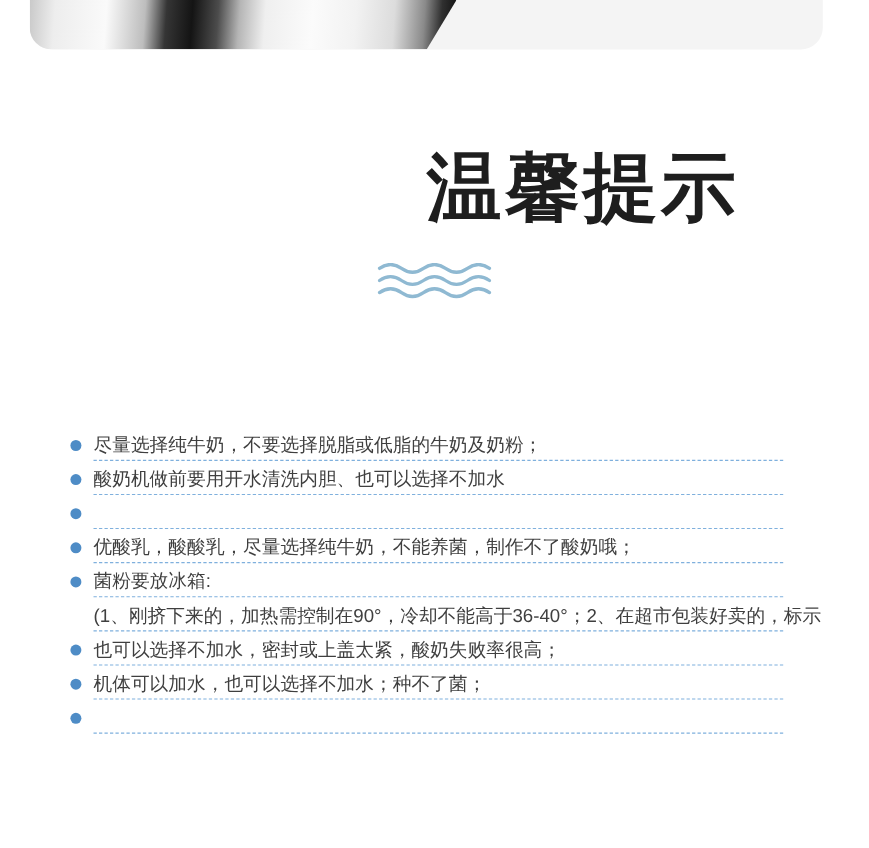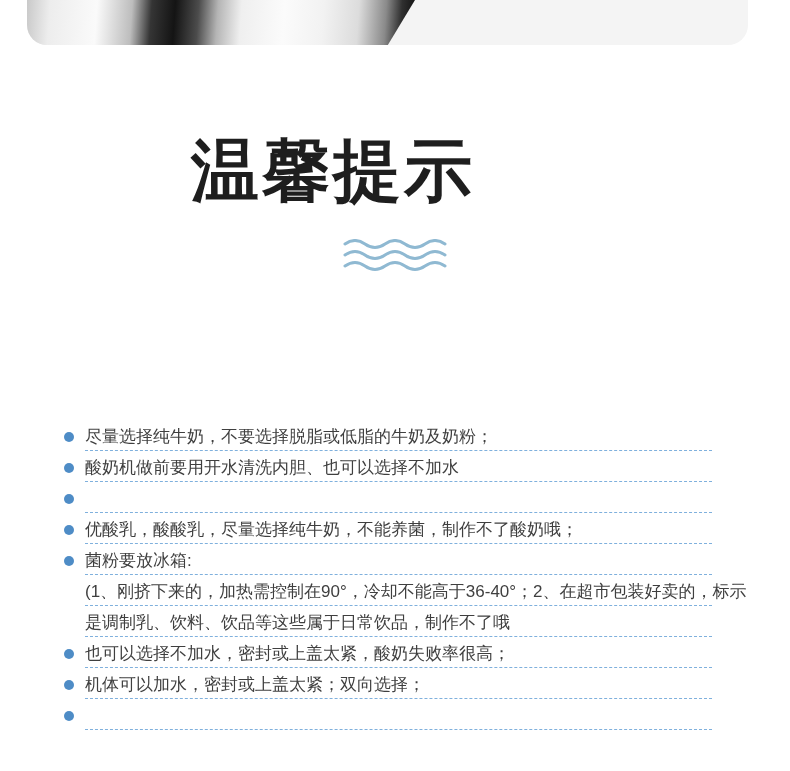--- a/index.html
+++ b/index.html
@@ -24,23 +24,23 @@
     width: 388px; height: 45px;
     clip-path: polygon(0 0, 100% 0, 93% 100%, 0 100%);
     background: linear-gradient(94deg,
       #c9c9c9 0%, #ededed 6%, #fafafa 18%, #bdbdbd 27%,
       #353535 32%, #141414 38%, #4c4c4c 44%, #b5b5b5 49%,
       #efefef 55%, #fbfbfb 66%, #f2f2f2 76%, #dcdcdc 85%,
       #8a8a8a 92%, #303030 96%, #0f0f0f 100%);
   }
 
   .title {
-    position: absolute; top: 134px; left: 5px;
+    position: absolute; top: 134px; left: 16px;
     width: 656px; margin: 0;
-    text-align: center;
+    text-align: right;
     font-family: "Liberation Serif", "DejaVu Serif", serif;
     font-weight: 700;
     font-size: 68px; line-height: 74px;
     letter-spacing: 3px;
     color: var(--title-color, #1e1e1e);
   }
 
   .waves {
     position: absolute; top: 239px; left: 343px;
     width: 104px; height: 34px;
@@ -48,21 +48,20 @@
   .waves path {
     fill: none;
     stroke: var(--wave-color, #8fb9d2);
     stroke-width: 3;
     stroke-linecap: round;
   }
 
   .tips {
     position: absolute; top: 392px; left: 85px;
     width: 627px;
-    margin-top: 32px;
   }
   .tip-row {
     position: relative;
     height: 26px; line-height: 26px;
     margin-bottom: 4px;
     border-bottom: 1px dashed var(--dash-color, #7fb0dd);
     font-size: 17px;
     color: var(--text-color, #3f3f3f);
     white-space: nowrap;
     overflow: visible;
@@ -110,30 +109,26 @@
     <span class="tip-text">优酸乳，酸酸乳，尽量选择纯牛奶，不能养菌，制作不了酸奶哦；</span>
   </div>
       <div class="tip-row">
     <span class="bullet"></span>
     <span class="tip-text">菌粉要放冰箱:</span>
   </div>
       <div class="tip-row no-bullet">
     
     <span class="tip-text">(1、刚挤下来的，加热需控制在90°，冷却不能高于36-40°；2、在超市包装好卖的，标示</span>
   </div>
-      <div class="tip-row no-bullet">
-    
-    <span class="tip-text">是调制乳、饮料、饮品等这些属于日常饮品，制作不了哦</span>
-  </div>
       <div class="tip-row">
     <span class="bullet"></span>
     <span class="tip-text">也可以选择不加水，密封或上盖太紧，酸奶失败率很高；</span>
   </div>
       <div class="tip-row">
     <span class="bullet"></span>
-    <span class="tip-text">机体可以加水，密封或上盖太紧；双向选择；</span>
+    <span class="tip-text">机体可以加水，也可以选择不加水；种不了菌；</span>
   </div>
       <div class="tip-row">
     <span class="bullet"></span>
   </div>
     </div>
 
 </div>
 
 </body></html>

